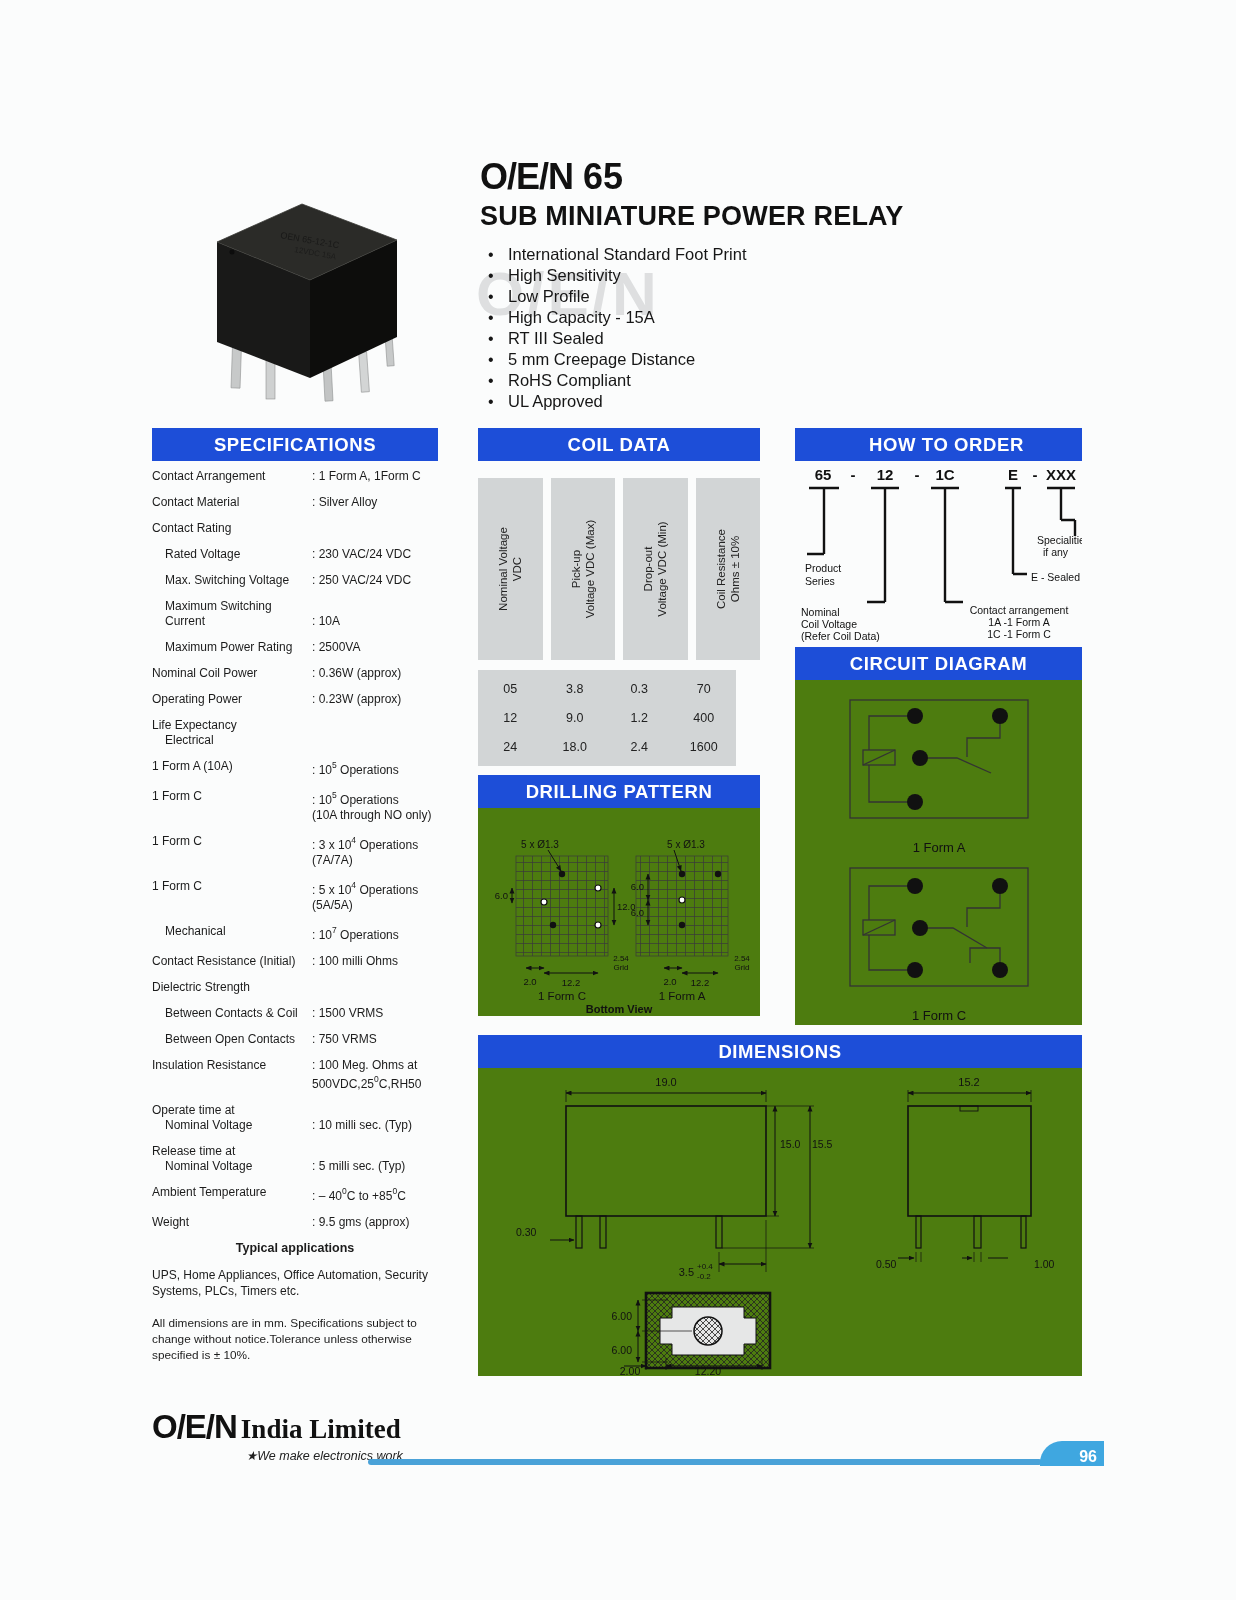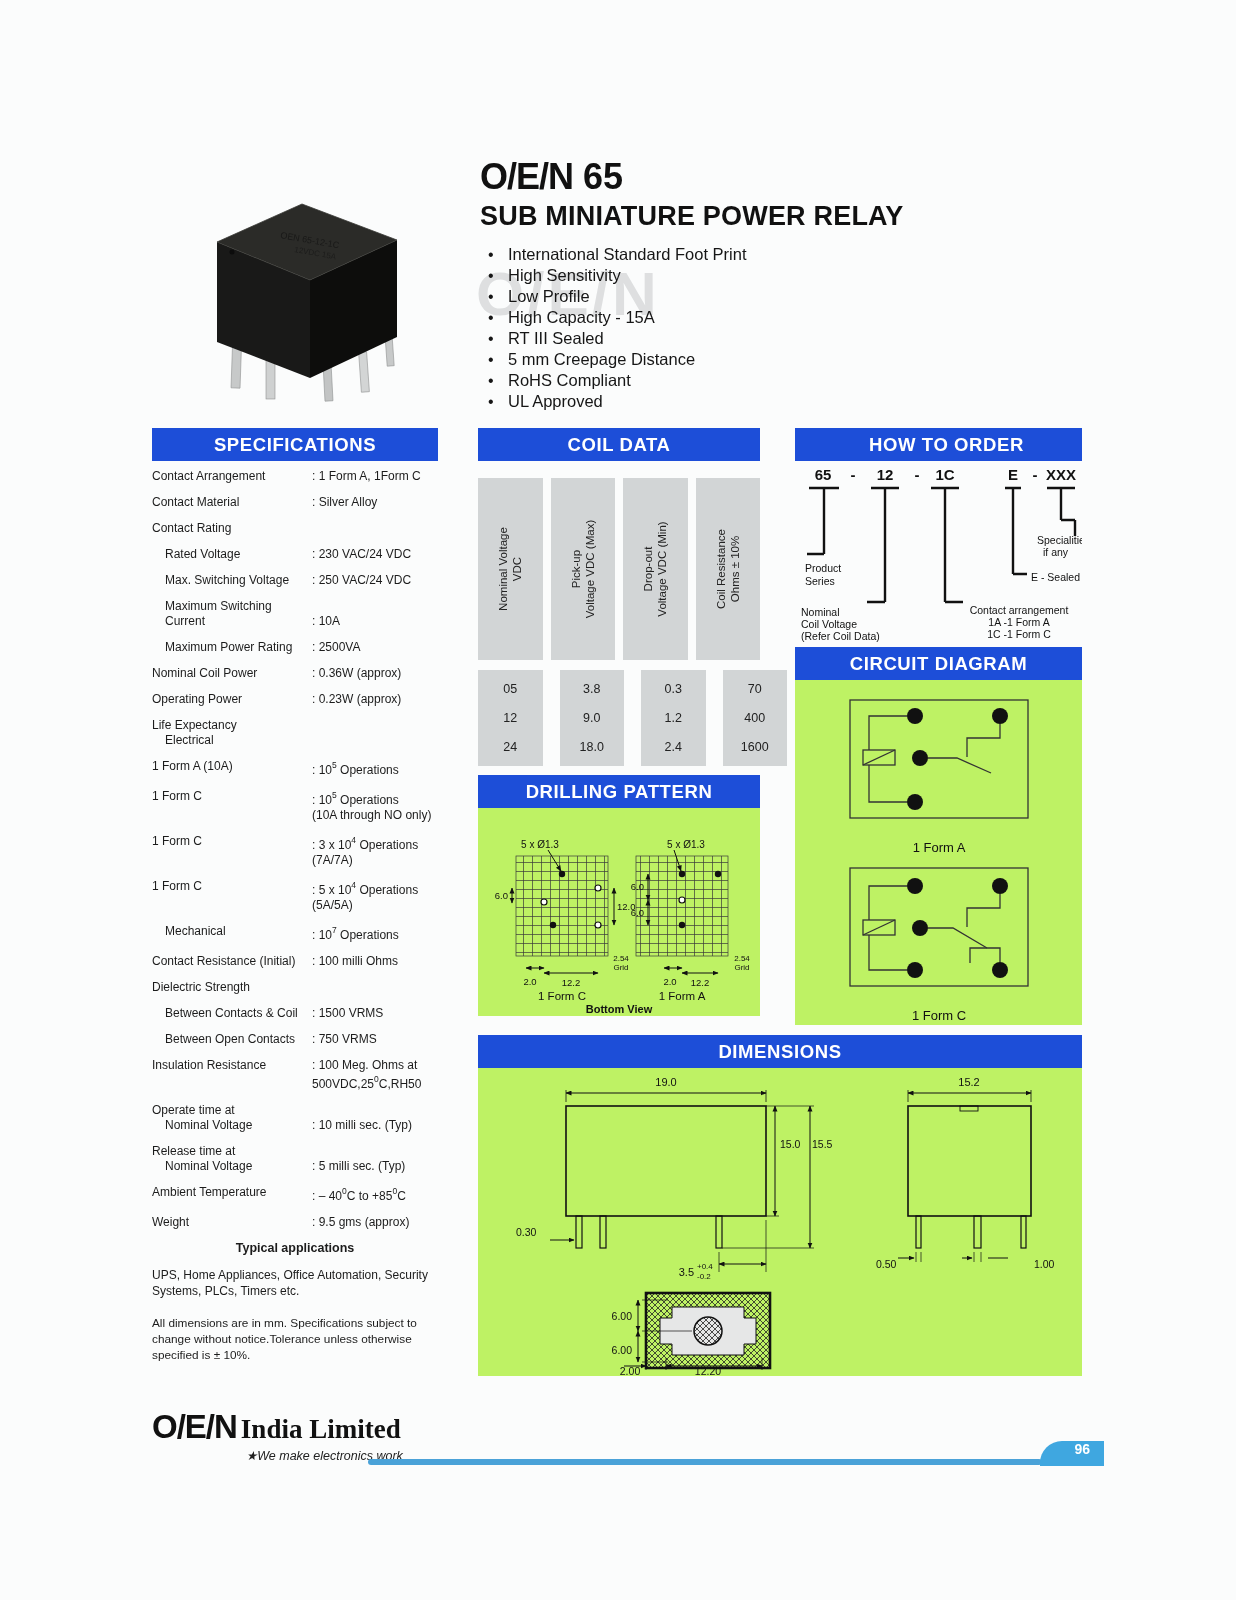--- a/index.html
+++ b/index.html
@@ -33,36 +33,36 @@
   .apps-title { text-align:center; font-weight:bold; font-size:12.5px; margin:10px 0 12px; }
   .apps-text { font-size:12px; line-height:16px; }
   .note { font-size:11.8px; line-height:16px; margin-top:16px; }
 
   
   .coil-head { position:absolute; left:478px; top:478px; width:282px; display:flex; gap:8px; }
   .vcell { width:64.5px; height:182px; background:#d2d5d6; position:relative; }
   .vcell .rot { position:absolute; left:50%; top:50%; width:170px;
                 transform:translate(-50%,-50%) rotate(-90deg); text-align:center;
                 font-size:11.5px; line-height:14px; color:#222; }
-  .coil-body { position:absolute; left:478px; top:670px; width:334px; display:flex; gap:17px; }
+  .coil-body { position:absolute; left:478px; top:670px; width:334px; display:flex; gap:0; }
   .ccol { width:64.5px; height:96px; background:#d2d5d6; display:flex; flex-direction:column;
           justify-content:space-around; align-items:center; font-size:12.5px; color:#222; padding:4px 0; }
 
   
-  .panel { position:absolute; background:#bef264; }
+  .panel { position:absolute; background:#4d7c0f; }
 
   
   .f-logo { position:absolute; left:152px; top:1408px; display:flex; align-items:baseline; }
   .f-brand { font-weight:900; font-size:33px; letter-spacing:-1px; color:#111; }
   .f-company { font-family:"Liberation Serif", serif; font-weight:bold; font-size:27px; margin-left:4px; color:#111; }
   .f-tagline { position:absolute; left:246px; top:1448px; font-style:italic; font-size:12.5px; color:#222; }
   .f-line { position:absolute; left:368px; top:1459px; width:674px; height:6px; background:#4aa2d8; border-radius:3px; }
   .f-tab { position:absolute; left:1040px; top:1441px; width:64px; height:25px; background:#3fa7e0;
-           border-top-left-radius:22px; color:#fff; font-weight:bold; font-size:14px;
-           display:flex; align-items:flex-start; justify-content:flex-end; padding-right:14px; }
+           border-top-left-radius:22px; color:#fff; font-weight:bold; font-size:16px;
+           display:flex; align-items:flex-end; justify-content:flex-end; padding-right:7px; }
 
   svg text { font-family:"Liberation Sans", sans-serif; fill:#111; }
 </style>
 </head>
 <body>
 
 <div class="page">
 
   <div class="watermark">O/E/N</div>
 

